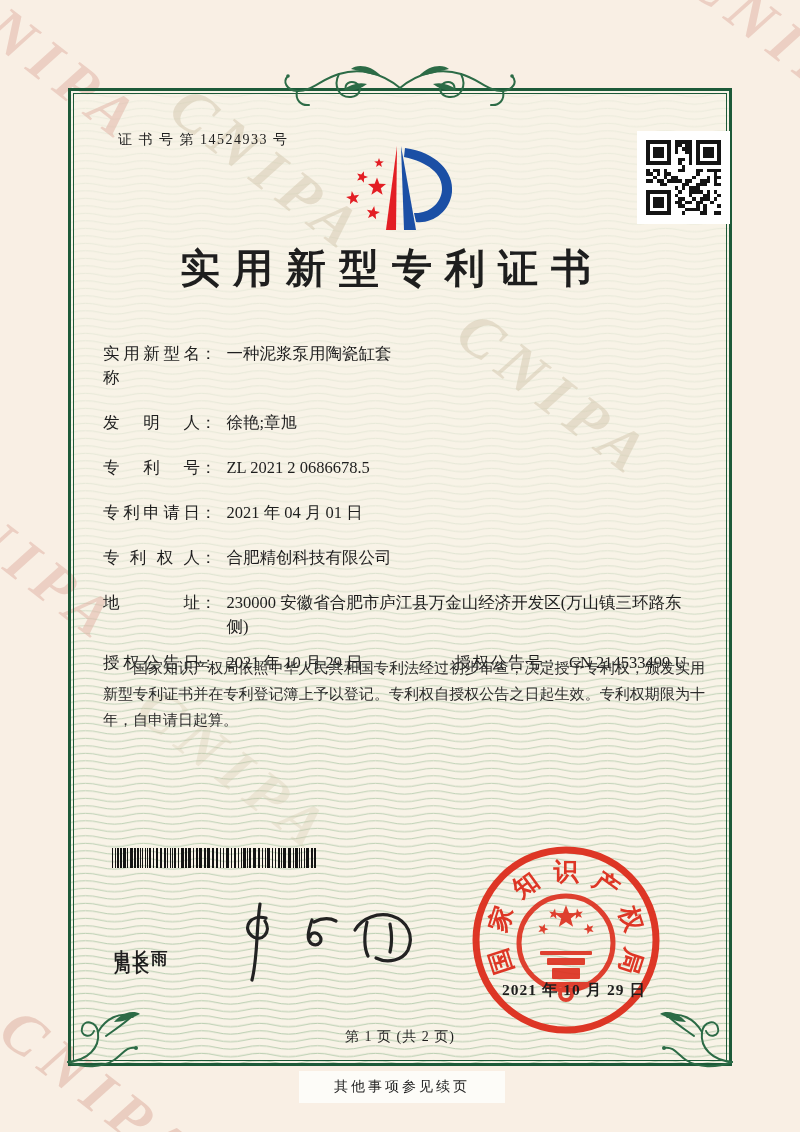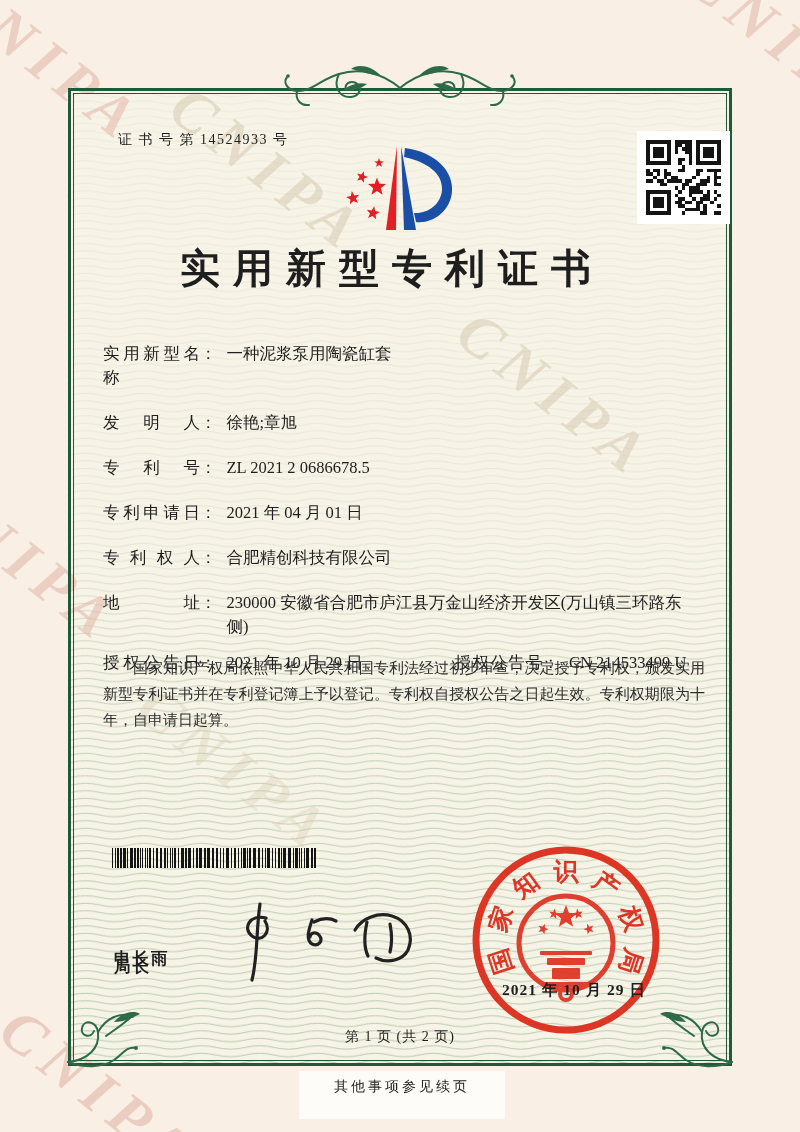--- a/index.html
+++ b/index.html
@@ -39,21 +39,21 @@
   .signer-title,.signer-name{position:absolute;left:114px;font-size:16.5px;font-weight:600;
          font-family:"Liberation Sans","DejaVu Sans",sans-serif;letter-spacing:2px;z-index:4;}
   .signer-title{top:912px;margin-top:44px;}
   .signer-name{top:948px;}
   .sig{position:absolute;left:220px;top:890px;z-index:5;}
   .seal{position:absolute;left:468px;top:842px;z-index:5;opacity:.96;}
   .seal-date{position:absolute;left:502px;top:980px;font-size:15.5px;font-weight:600;
              letter-spacing:1px;z-index:6;}
   .page-info{position:absolute;left:0;right:0;top:1028px;text-align:center;font-size:14px;
              letter-spacing:1px;z-index:4;}
-  .cont-box{position:absolute;left:299px;top:1071px;width:206px;height:48px;background:#fdfcf8;
+  .cont-box{position:absolute;left:299px;top:1071px;width:206px;height:32px;background:#fdfcf8;
             text-align:center;line-height:32px;font-size:14px;letter-spacing:3px;z-index:4;}
 </style>
 </head>
 <body>
 
 <div class="page">
 
   <div class="inner-bg"></div>
 
   <svg class="waves" width="658" height="972">

